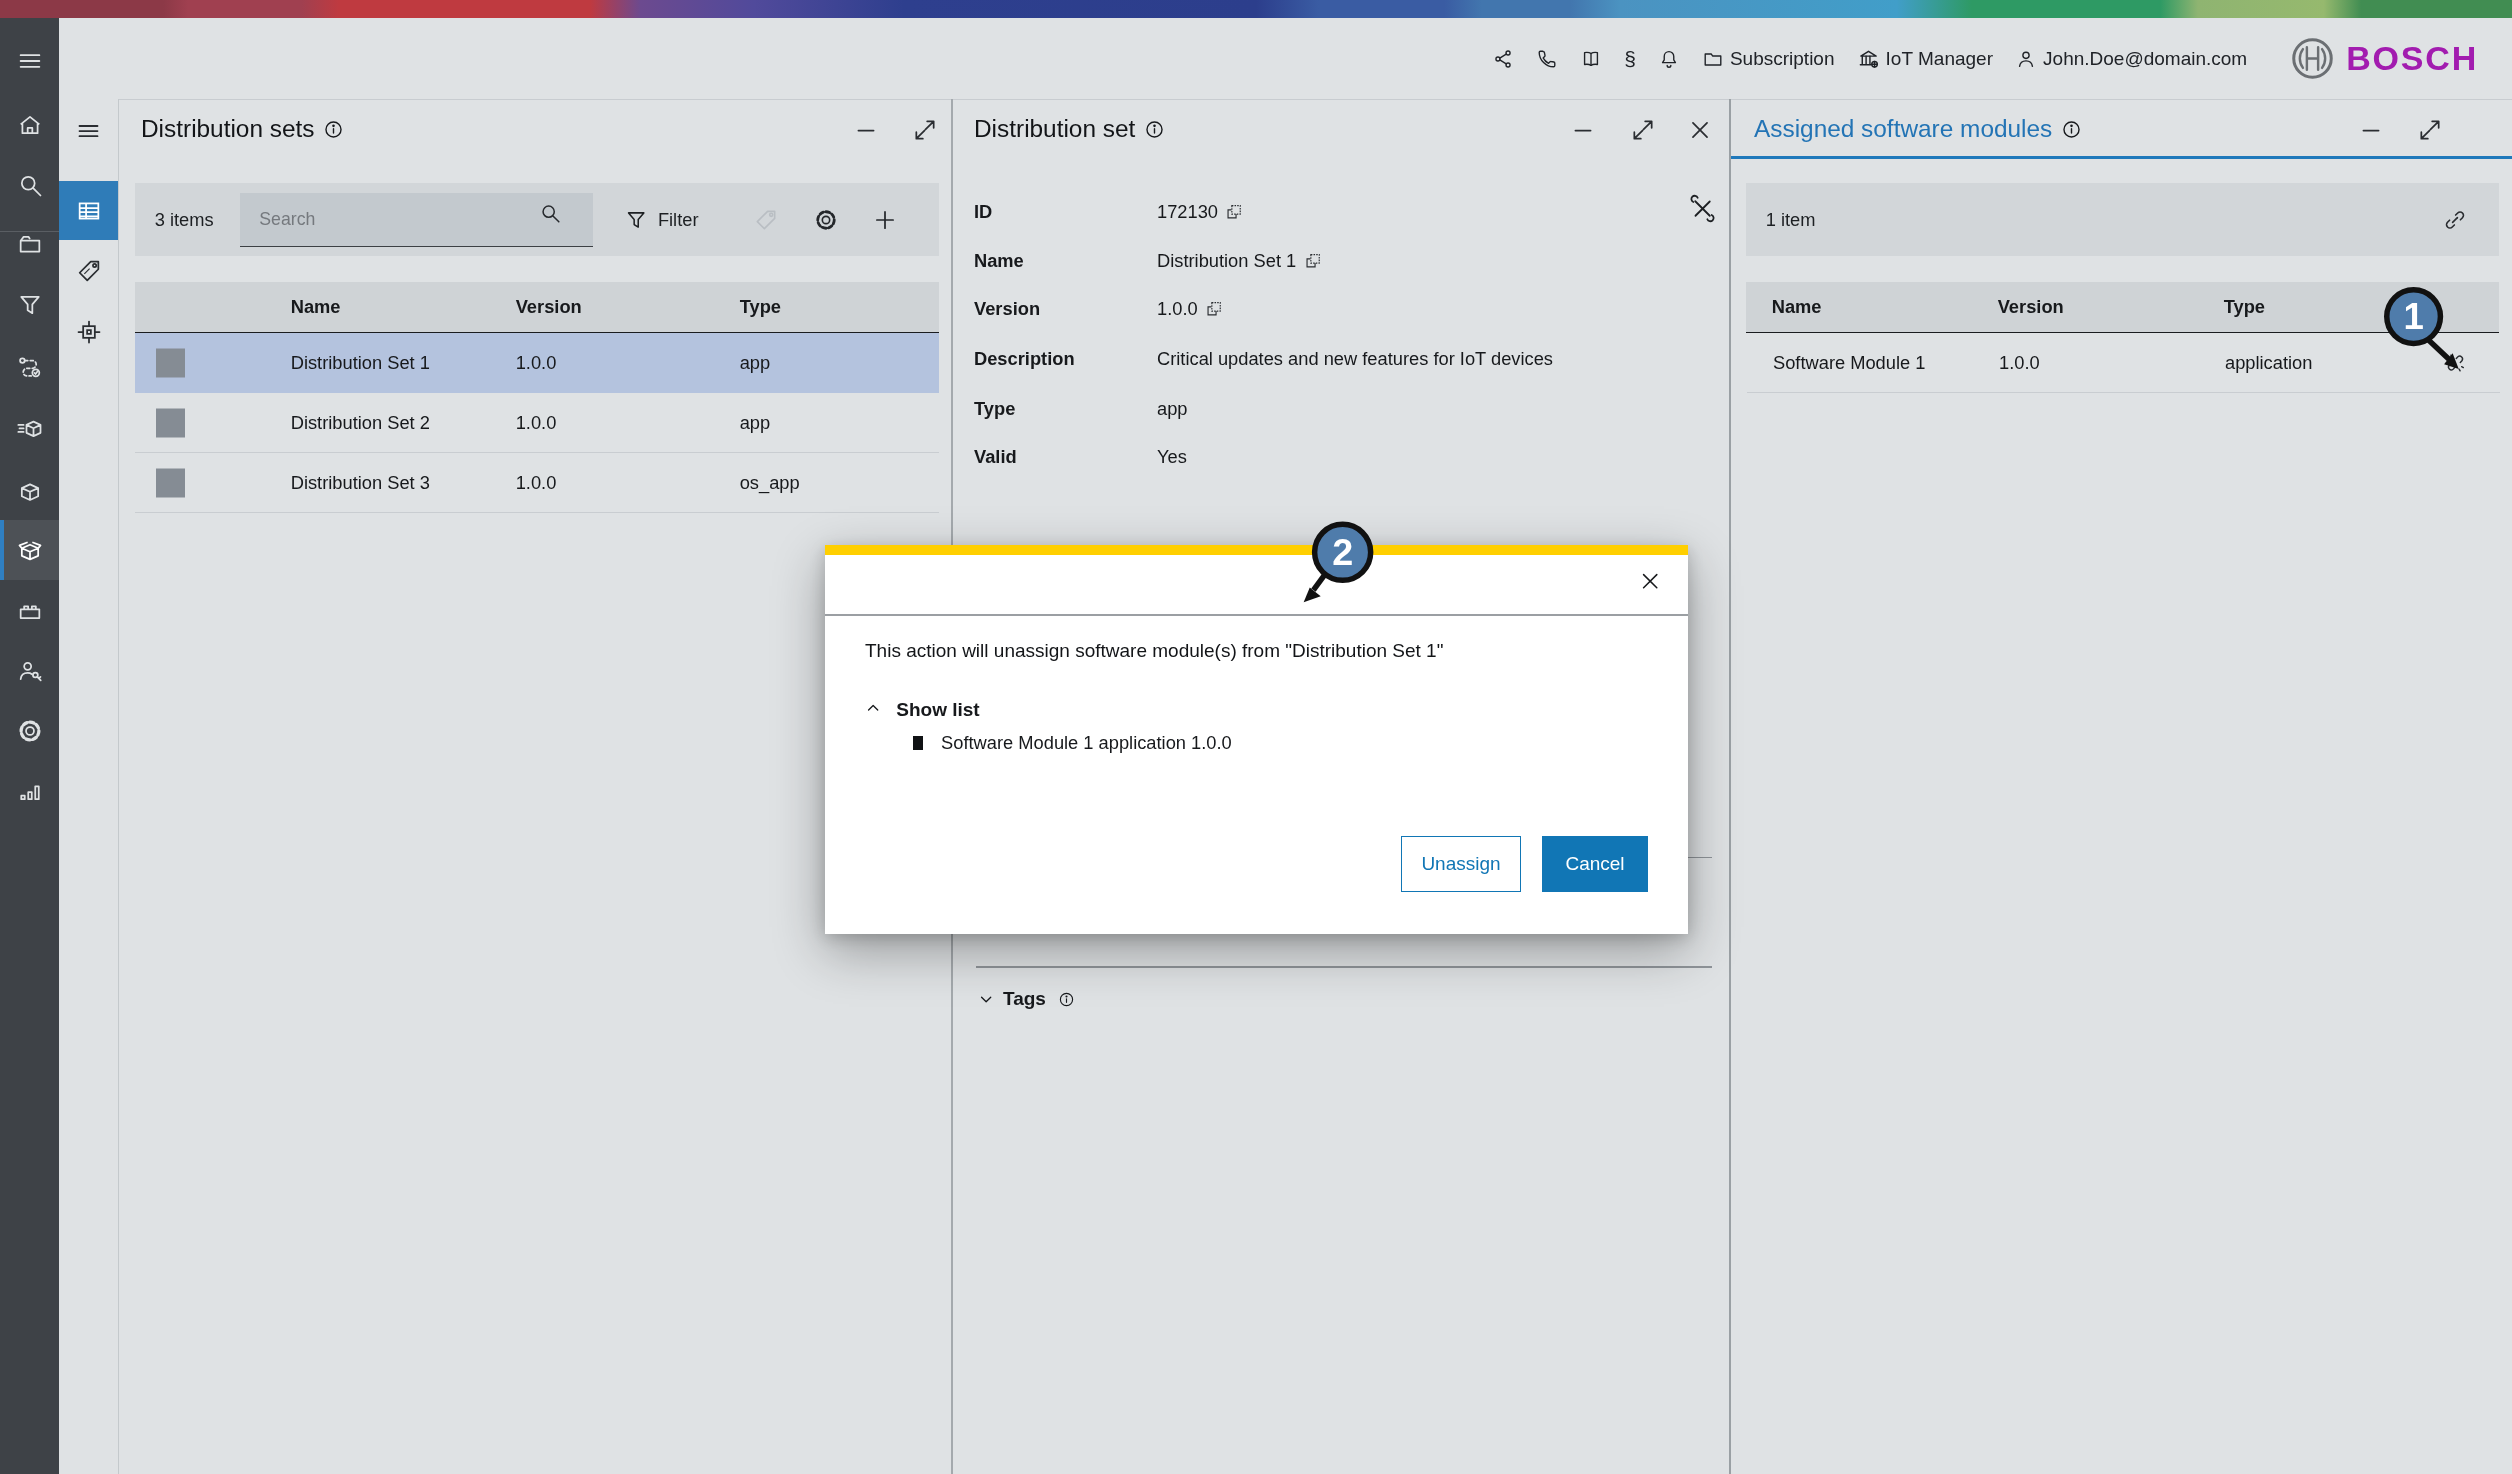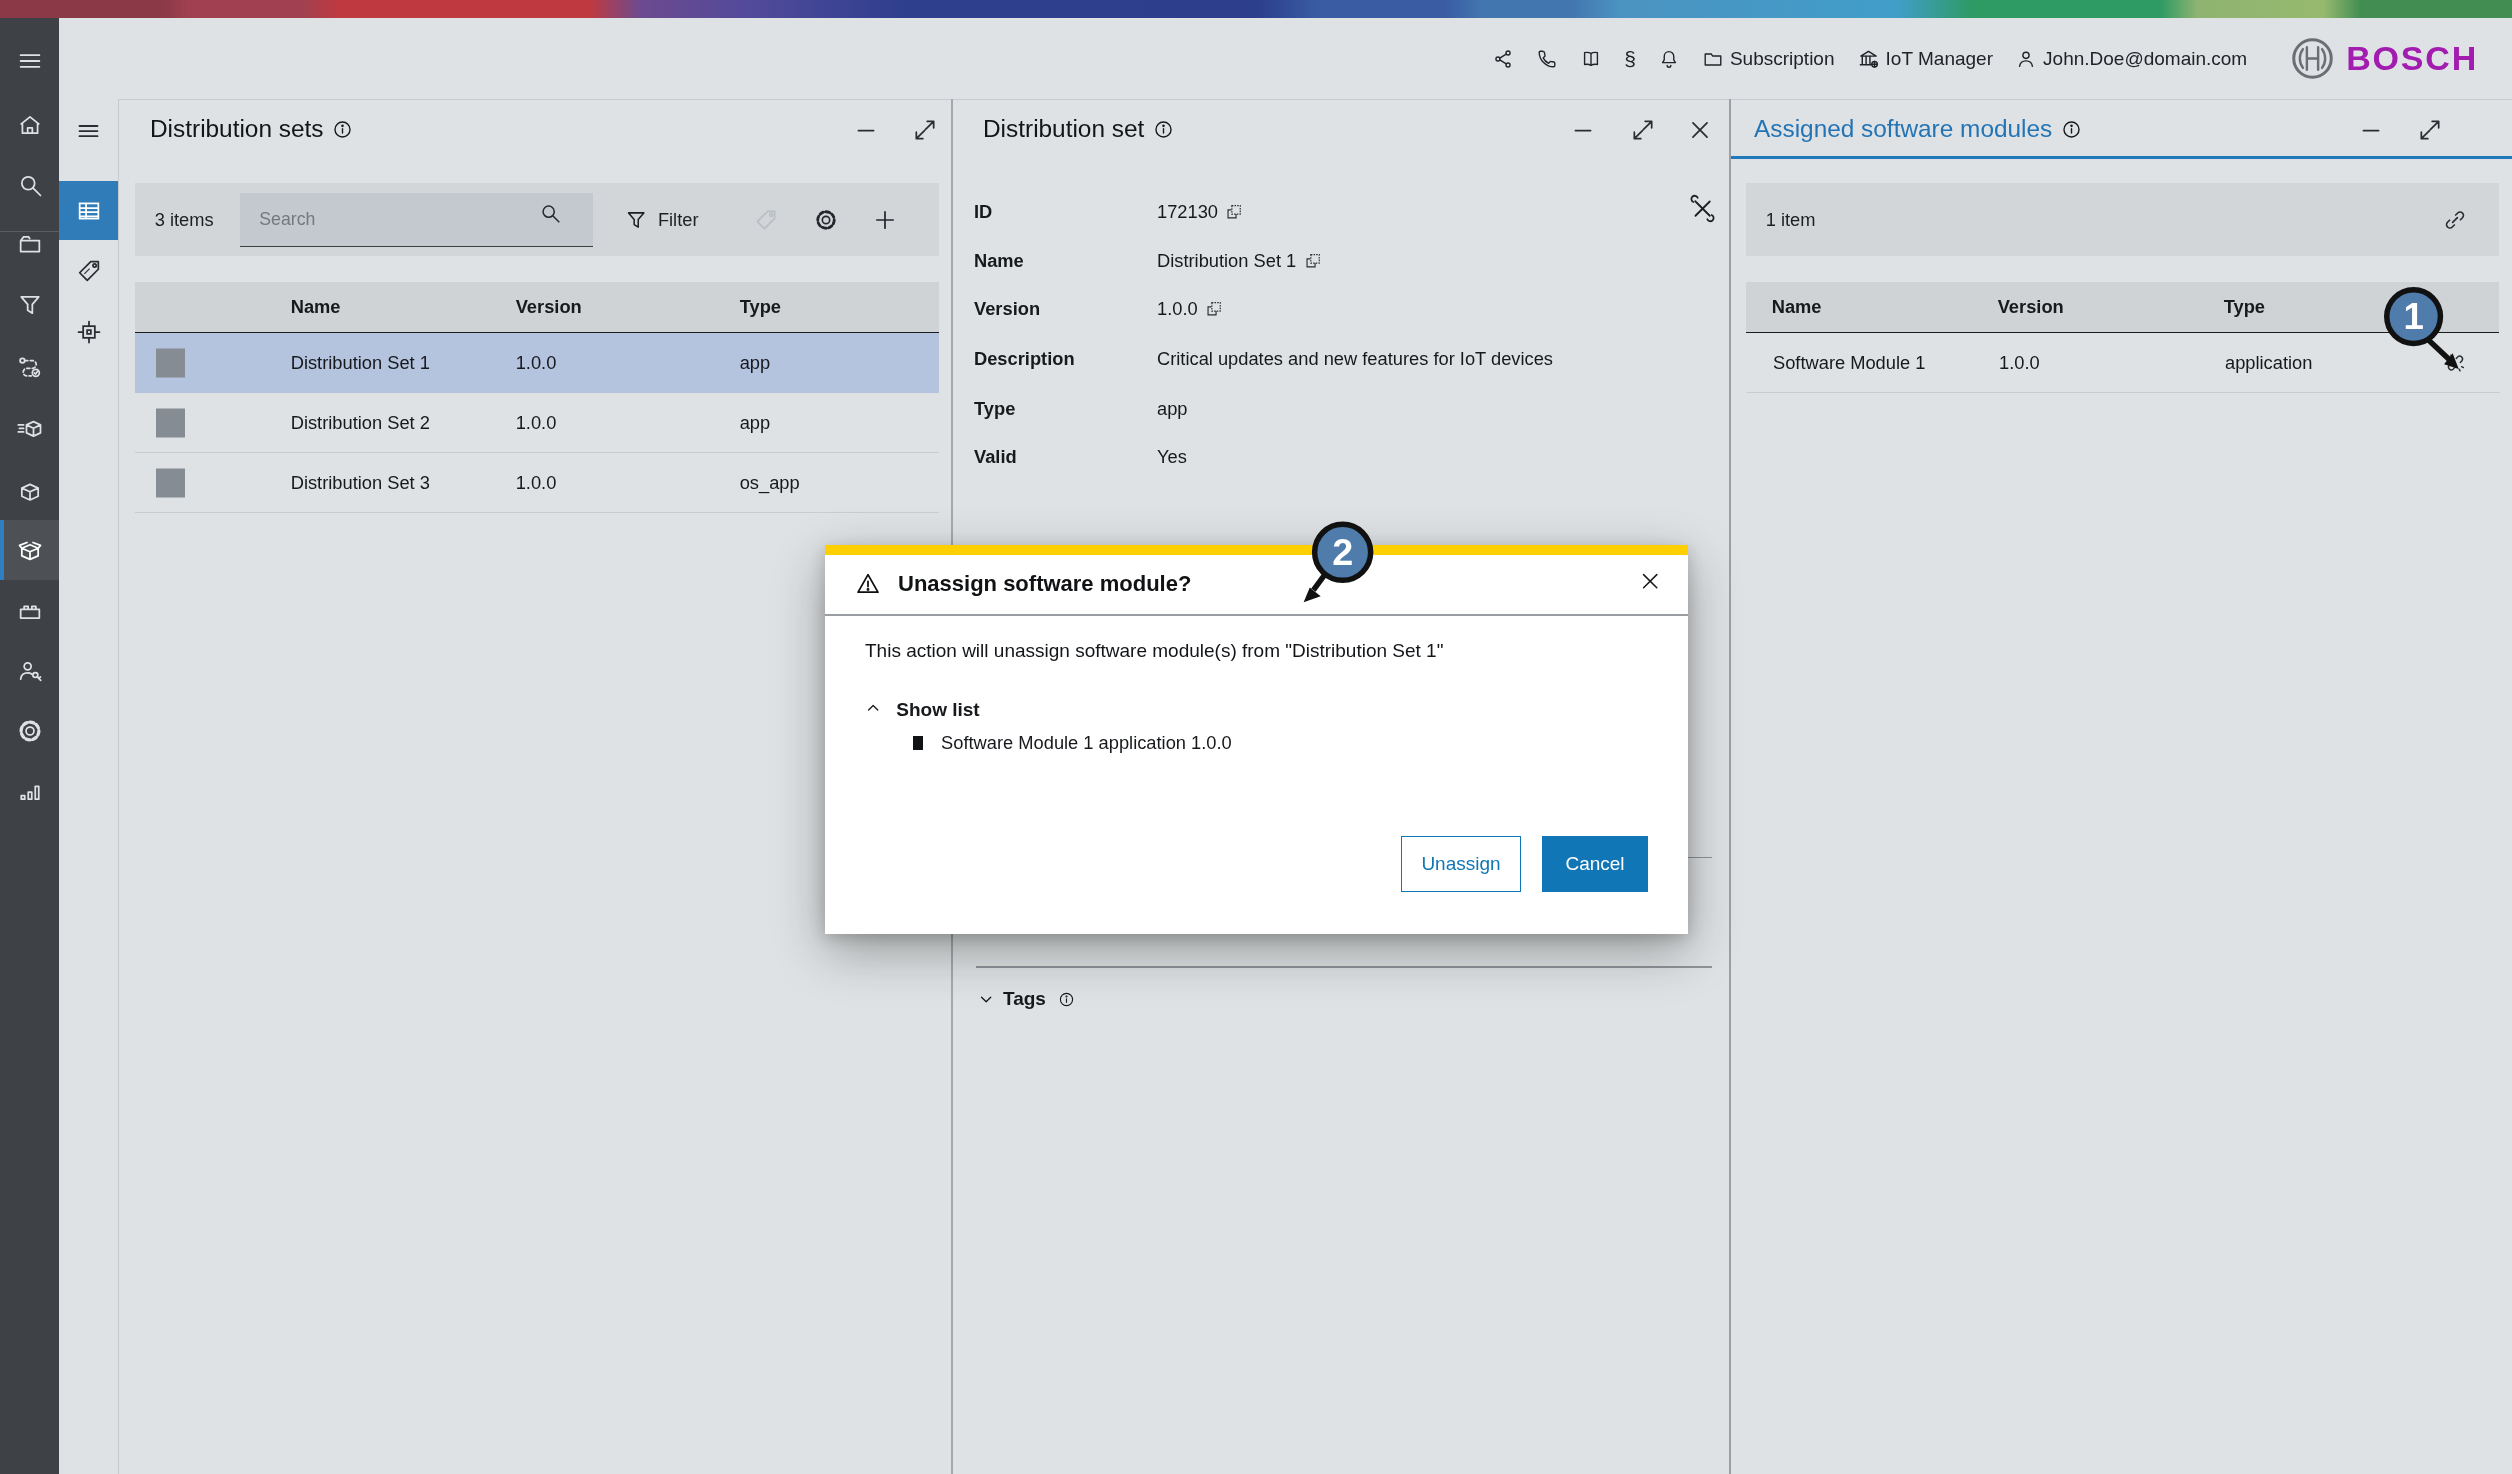--- a/index.html
+++ b/index.html
@@ -38,21 +38,21 @@
   .rail-active::before { content:""; position:absolute; left:0; top:0; width:4.3px; height:100%; background:#2f7fc2; }
 
   
   #rail2 { left:59px; top:99px; width:60px; height:1376px; background:#dfe2e4; border-right:1.2px solid #c4c9cc; color:#2a2d31; }
   .rail2-item { position:absolute; left:0; width:59px; display:flex; align-items:center; justify-content:center; }
   #rail2-active { top:82px; height:59px; background:#2f7cb8; color:#ffffff; }
 
   
   .panel { top:99px; height:1376px; }
   .panel-titlebar { position:absolute; left:0; top:13.4px; width:100%; height:34px; display:flex; align-items:center; }
-  .panel-title { font-size:24.4px; color:#131518; margin-left:30px; }
+  .panel-title { font-size:24.4px; color:#131518; margin-left:21px; }
   .win-ic { position:absolute; top:18.3px; color:#2a2d31; }
   .toolbar { position:absolute; top:84px; height:73px; background:#d2d6d9; }
   .count-label { position:absolute; left:20px; top:50%; transform:translateY(-50%); font-size:18.3px; color:#1d2023; }
   .tbl-head { position:absolute; height:51px; background:#cfd3d6; border-bottom:1.8px solid #1a1c1f; }
   .tbl-row { position:absolute; height:60px; }
   .cell { position:absolute; top:50%; transform:translateY(-50%); font-size:18.3px; color:#17191c; white-space:nowrap; }
   .cell-h { font-weight:700; }
   .rowline { border-bottom:1.2px solid #c9cdd1; }
   .thumb { position:absolute; left:21.4px; top:50%; transform:translateY(-50%); width:29px; height:29px; background:#858c94; }
 
@@ -561,30 +561,20 @@
             <path d="M12.8 7.2l1.7-1.7a3 3 0 0 1 4.2 4.2L17 11.4"></path>
             <path d="M11.2 16.8l-1.7 1.7a3 3 0 0 1-4.2-4.2L7 12.6"></path>
             <path d="M8.2 5.6 7.2 3.8 M5.6 8.2 3.8 7.2 M15.8 18.4l1 1.8 M18.4 15.8l1.8 1"></path>
           </svg>
       </span>
     </div>
   </div>
 
   <div id="modal" class="abs">
     <div id="modal-accent"></div>
-    <div id="modal-head">
-      <span class="ic" id="modal-warn">
-        <svg width="28" height="28" viewBox="0 0 24 24" fill="none" stroke="currentColor" stroke-width="1.5" stroke-linejoin="round">
-            <path d="M12 4 3.5 19h17z"></path>
-            <path d="M12 9.8v4.4" stroke-linecap="round"></path>
-            <circle cx="12" cy="16.7" r="0.5" fill="currentColor"></circle>
-          </svg>
-      </span>
-      <span id="modal-title">Unassign software module?</span>
-    </div>
     <span class="ic" id="modal-close">
       <svg width="24.4" height="24.4" viewBox="0 0 24 24" fill="none" stroke="currentColor" stroke-width="1.5" stroke-linecap="round">
           <path d="M5.5 5.5 18.5 18.5 M18.5 5.5 5.5 18.5"></path>
         </svg>
     </span>
     <div id="modal-divider"></div>
     <div id="modal-msg">This action will unassign software module(s) from "Distribution Set 1"</div>
     <div id="modal-showlist">
       <span class="ic">
           <svg width="18.3" height="18.3" viewBox="0 0 24 24" fill="none" stroke="currentColor" stroke-width="1.7" stroke-linecap="round" stroke-linejoin="round">

